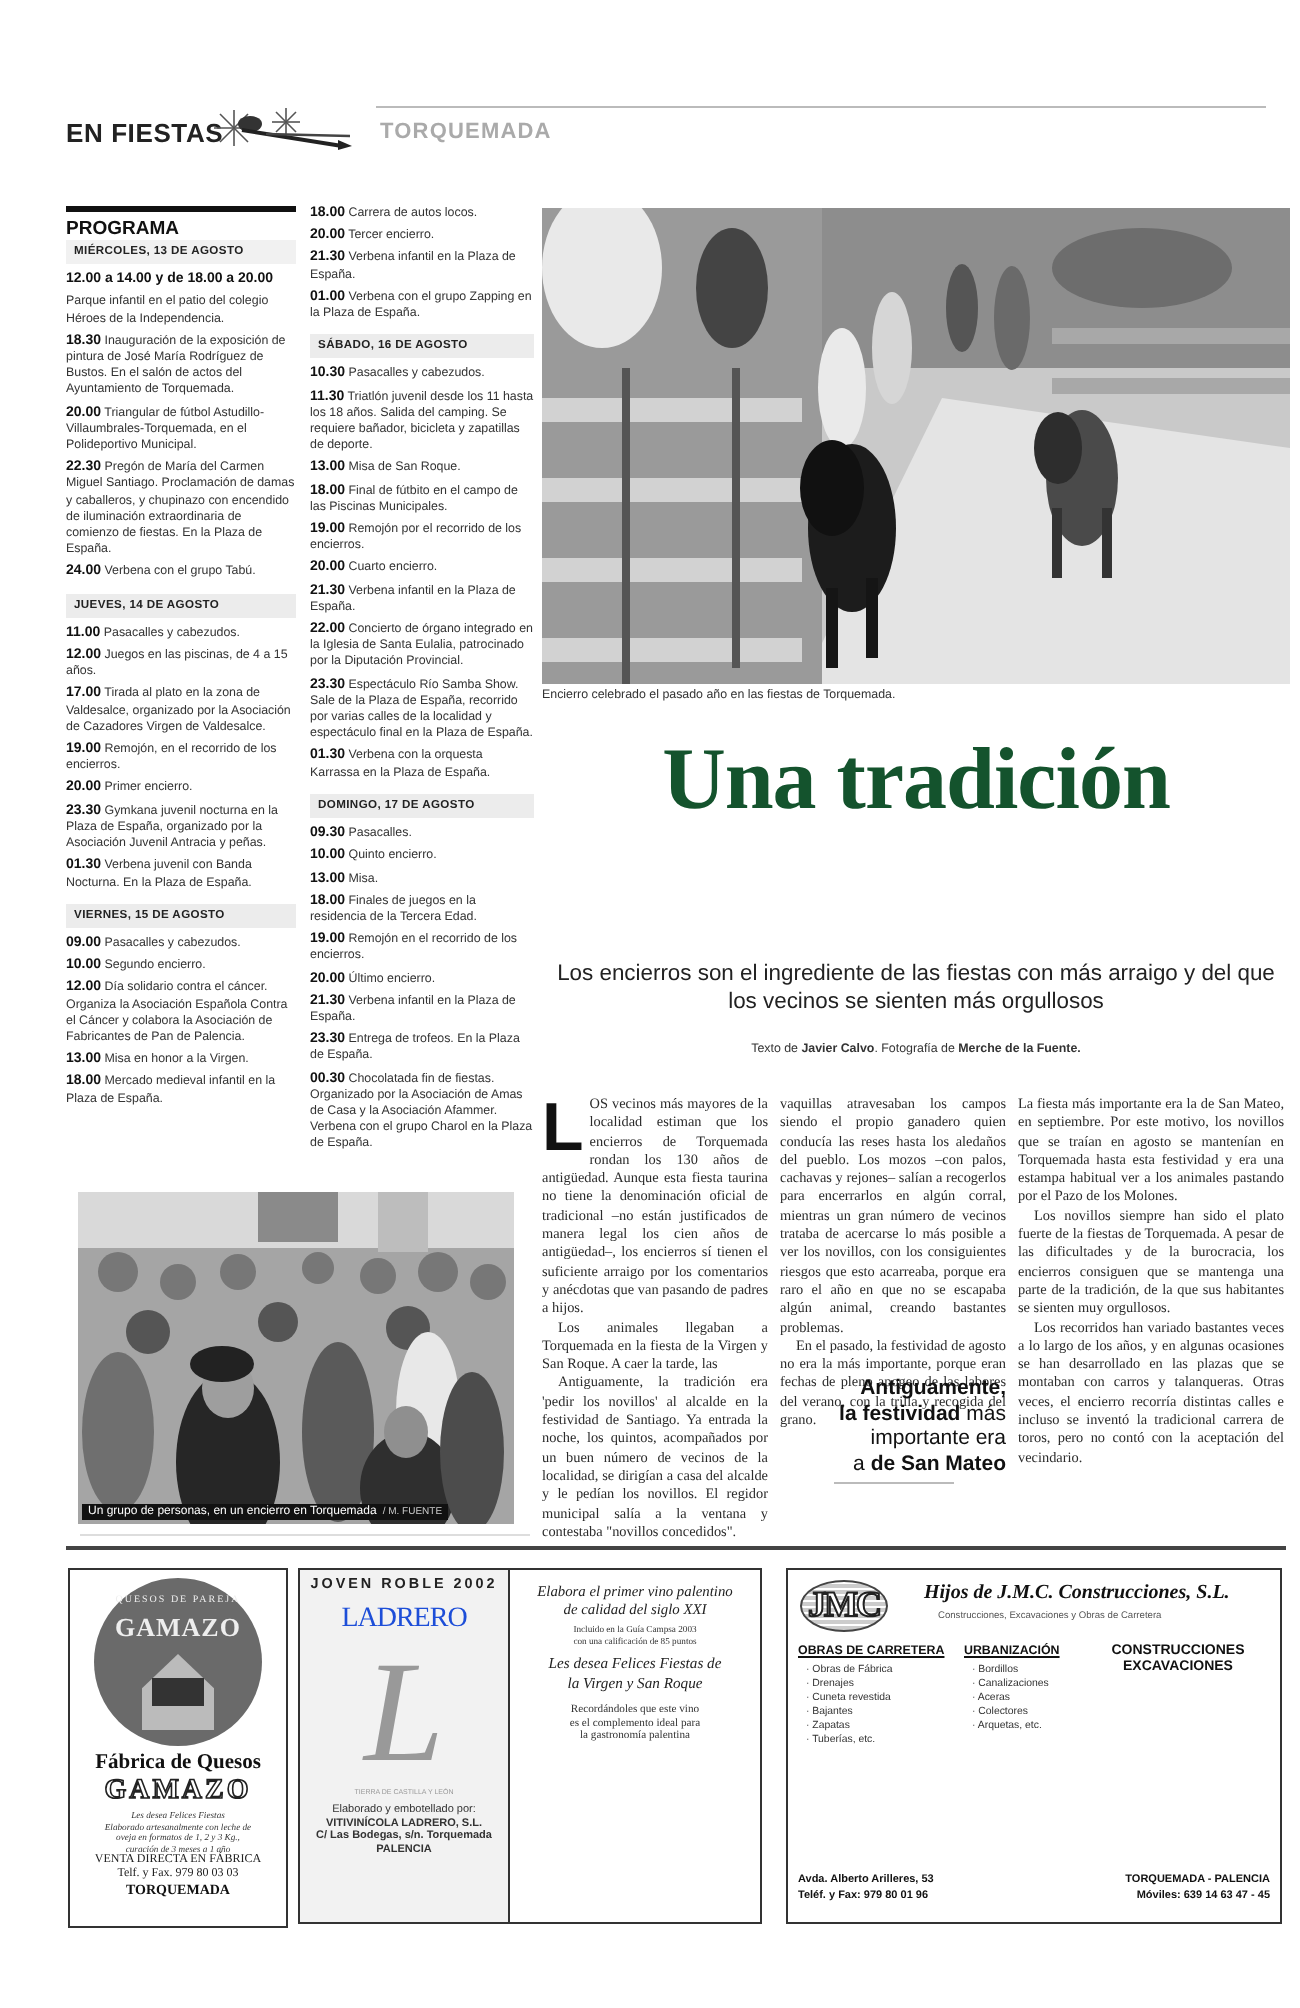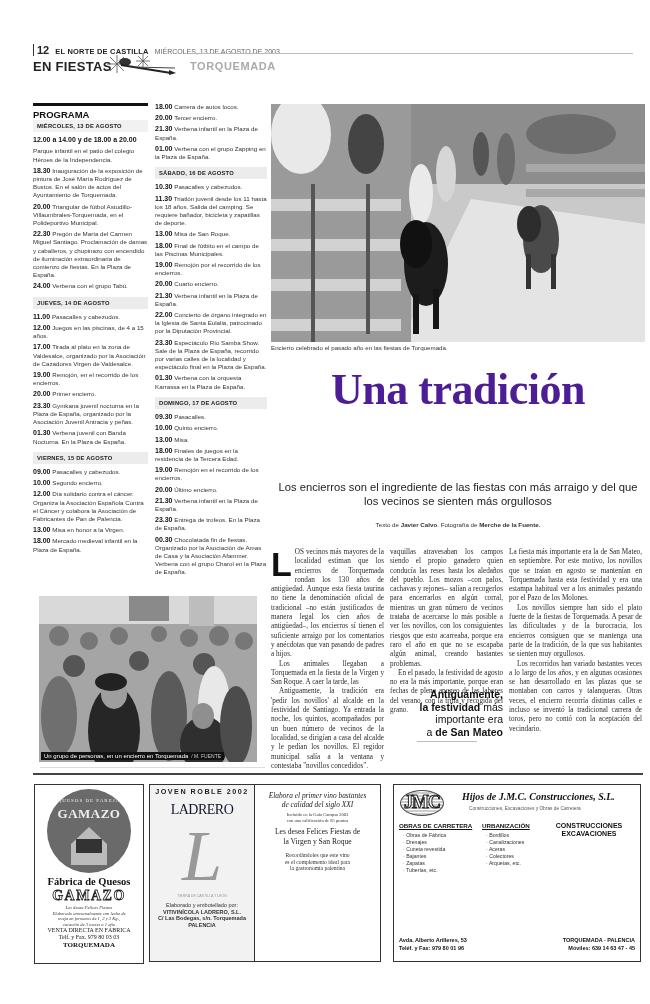--- a/index.html
+++ b/index.html
@@ -33,21 +33,21 @@
   
   .photo { position: absolute; overflow: hidden; background: #888; }
   .photo svg { display: block; width: 100%; height: 100%; }
   .photo-bull { left: 271px; top: 104px; width: 374px; height: 238px; }
   .cap-bull { position: absolute; left: 271px; top: 344px; font-size: 6.2px; color: #333; }
   .photo-crowd { left: 39px; top: 596px; width: 218px; height: 166px; }
   .cap-crowd { position: absolute; left: 41px; top: 752px; background: #111; color: #fff; font-size: 6px; padding: 1px 3px; white-space: nowrap; }
   .cap-crowd .cr { font-size: 5px; color: #ccc; margin-left: 3px; }
 
   
-  .headline { position: absolute; left: 271px; top: 366px; width: 374px; text-align: center; font-family: "Liberation Serif", "DejaVu Serif", serif; color: #4c1d95; font-size: 44px; line-height: 47px; letter-spacing: -0.5px; }
+  .headline { position: absolute; left: 271px; top: 366px; width: 374px; text-align: center; font-family: "Liberation Serif", "DejaVu Serif", serif; color: #14532d; font-size: 44px; line-height: 47px; letter-spacing: -0.5px; }
   .subhead { position: absolute; left: 271px; top: 480px; width: 374px; text-align: center; font-size: 11.2px; line-height: 14px; color: #222; }
   .byline { position: absolute; left: 271px; top: 521px; width: 374px; text-align: center; font-size: 6.2px; color: #333; }
   .byline b { font-weight: bold; }
 
   
   .bodycol { position: absolute; font-family: "Liberation Serif", "DejaVu Serif", serif; font-size: 7.2px; line-height: 9.3px; color: #2b2b2b; text-align: justify; }
   .bodycol p { text-indent: 8px; }
   .bodycol p.first { text-indent: 0; }
   .b1 { left: 271px; top: 548px; width: 113px; }
   .b2 { left: 390px; top: 548px; width: 113px; }
@@ -69,55 +69,49 @@
   .gam-logo .tri { position: absolute; left: 24px; top: 38px; width: 36px; height: 38px; background: #bbb; clip-path: polygon(50% 0, 100% 45%, 100% 100%, 0 100%, 0 45%); }
   .gam-logo .tri2 { position: absolute; left: 29px; top: 50px; width: 26px; height: 14px; background: #333; }
   .gam-title { font-family: "Liberation Serif", serif; font-weight: bold; font-size: 10.5px; color: #111; }
   .gam-brand { font-family: "Liberation Serif", serif; font-size: 14px; letter-spacing: 1.5px; color: #fff; -webkit-text-stroke: 0.8px #222; font-weight: bold; margin: 1px 0; }
   .gam-small { font-family: "Liberation Serif", serif; font-style: italic; font-size: 4.6px; line-height: 5.6px; color: #333; }
   .gam-line { font-family: "Liberation Serif", serif; font-size: 6px; line-height: 7px; color: #222; }
   .gam-town { font-family: "Liberation Serif", serif; font-weight: bold; font-size: 7px; color: #111; }
 
   .ad-ladrero-label { left: 149px; top: 784px; width: 106px; height: 178px; text-align: center; background: #f2f2f2; }
   .lab-top { font-size: 7.2px; letter-spacing: 1.5px; color: #222; margin-top: 2px; font-weight: bold; }
-  .lab-brand { font-family: "Liberation Serif", serif; font-size: 14px; color: #0f172a; margin-top: 6px; letter-spacing: -0.5px; }
+  .lab-brand { font-family: "Liberation Serif", serif; font-size: 14px; color: #1d4ed8; margin-top: 6px; letter-spacing: -0.5px; }
   .lab-l { font-family: "Liberation Serif", serif; font-style: italic; font-size: 72px; line-height: 76px; color: #999; margin-top: 0; }
   .lab-small { font-size: 3.5px; color: #999; }
   .lab-bot { font-size: 5.5px; line-height: 6.6px; color: #333; margin-top: 4px; }
   .lab-bot b { font-weight: bold; }
 
   .ad-ladrero-text { left: 255px; top: 784px; width: 126px; height: 178px; text-align: center; font-family: "Liberation Serif", serif; border-left: none; }
   .lt-title { font-weight: bold; font-size: 12px; line-height: 14px; color: #111; margin-top: 8px; letter-spacing: .3px; }
   .lt-sub { font-style: italic; font-size: 7.4px; line-height: 9px; color: #222; margin-top: 6px; }
   .lt-tiny { font-size: 4.6px; line-height: 5.6px; color: #333; margin-top: 3px; }
-  .lt-script { font-size: 7.6px; line-height: 10px; color: #222; margin-top: 4px; }
+  .lt-script { font-style: italic; font-size: 7.6px; line-height: 10px; color: #222; margin-top: 4px; }
   .lt-foot { font-size: 5.6px; line-height: 6.6px; color: #333; margin-top: 5px; }
 
   .ad-jmc { left: 393px; top: 784px; width: 248px; height: 178px; }
   .jmc-logo { position: absolute; left: 6px; top: 5px; width: 44px; height: 26px; border-radius: 50%; border: 1.5px solid #444; background: repeating-linear-gradient(0deg, #ccc 0 2px, #fff 2px 3px); font-family: "Liberation Serif", serif; font-weight: bold; font-size: 18px; color: #fff; -webkit-text-stroke: 1px #222; text-align: center; line-height: 23px; letter-spacing: -1px; }
   .jmc-title { position: absolute; left: 68px; top: 6px; font-family: "Liberation Serif", serif; font-style: italic; font-weight: bold; font-size: 10px; color: #111; white-space: nowrap; }
   .jmc-tag { position: absolute; left: 75px; top: 21px; font-size: 4.8px; color: #555; white-space: nowrap; }
   .jmc-col { position: absolute; top: 37px; font-size: 5.2px; line-height: 7px; color: #333; }
   .jmc-col h4 { font-size: 6.2px; font-weight: bold; color: #111; text-decoration: underline; margin-bottom: 3px; line-height: 7px; }
   .jmc-col li { list-style: none; padding-left: 4px; }
   .jmc-c1 { left: 5px; } .jmc-c2 { left: 88px; } .jmc-c3 { left: 155px; text-align: center; width: 80px; }
   .jmc-greet { position: absolute; left: 0; top: 113px; width: 100%; text-align: center; font-size: 11.2px; line-height: 14px; color: #111; }
   .jmc-addr { position: absolute; top: 152px; font-size: 5.5px; line-height: 7.5px; color: #111; font-weight: bold; }
   .jmc-a1 { left: 5px; } .jmc-a2 { right: 5px; text-align: right; }
 </style>
 </head>
 <body>
 
 <header class="hdr">
-  <div class="hdr-top">
-    <span class="bar"></span>
-    <span class="pg">12</span>
-    <span class="paper">EL NORTE DE CASTILLA</span>
-    <span class="date">MIÉRCOLES, 13 DE AGOSTO DE 2003</span>
-  </div>
   <div class="hdr-line"></div>
   <div class="hdr-section">EN FIESTAS</div>
   <div class="hdr-fireworks">
     <svg viewBox="0 0 78 22" width="78" height="22">
       <g stroke="#555" stroke-width="0.8">
         <line x1="14" y1="2" x2="14" y2="20"></line>
           <line x1="4" y1="11" x2="24" y2="11"></line>
         <line x1="7" y1="4" x2="21" y2="18"></line>
           <line x1="21" y1="4" x2="7" y2="18"></line>
         <line x1="40" y1="1" x2="40" y2="15"></line>
@@ -319,21 +313,21 @@
   <div class="lab-l">L</div>
   <div class="lab-small">TIERRA DE CASTILLA Y LEÓN</div>
   <div class="lab-bot">
     <span>Elaborado y embotellado por:</span><br>
     <b>VITIVINÍCOLA LADRERO, S.L.</b><br>
     <b>C/ Las Bodegas, s/n. Torquemada PALENCIA</b>
   </div>
 </aside>
 
 <aside class="ad ad-ladrero-text">
-  <div class="lt-sub"><span>Elabora el primer vino bastantes</span><br><span>de calidad del siglo XXI</span></div>
+  <div class="lt-sub"><span>Elabora el primer vino palentino</span><br><span>de calidad del siglo XXI</span></div>
   <div class="lt-tiny"><span>Incluido en la Guía Campsa 2003</span><br><span>con una calificación de 85 puntos</span></div>
   <div class="lt-script"><span>Les desea Felices Fiestas de</span><br><span>la Virgen y San Roque</span></div>
   <div class="lt-foot"><span>Recordándoles que este vino</span><br><span>es el complemento ideal para</span><br><span>la gastronomía palentina</span></div>
 </aside>
 
 <aside class="ad ad-jmc">
   <div class="jmc-logo">JMC</div>
   <div class="jmc-title">Hijos de J.M.C. Construcciones, S.L.</div>
   <div class="jmc-tag">Construcciones, Excavaciones y Obras de Carretera</div>
   <div class="jmc-col jmc-c1">

